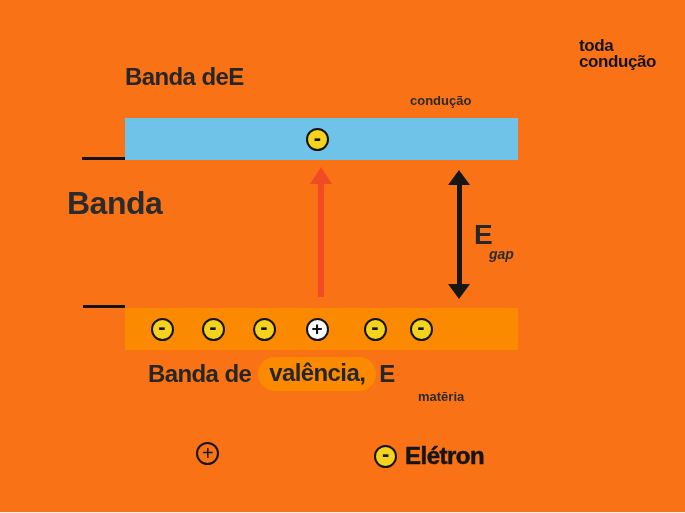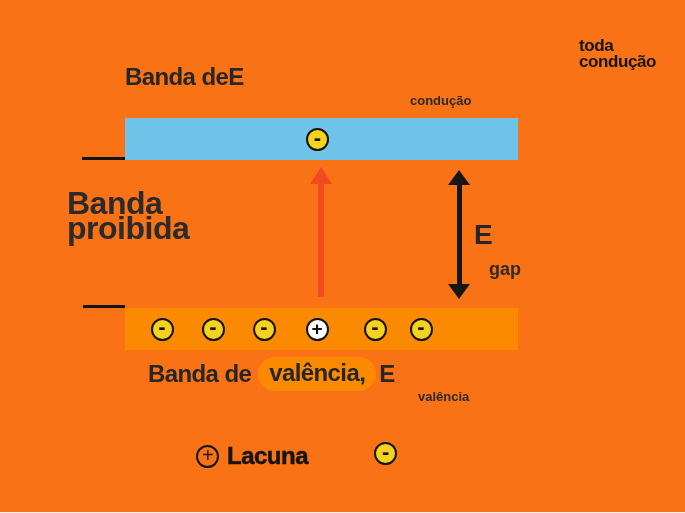--- a/index.html
+++ b/index.html
@@ -72,21 +72,21 @@
   .arrow .shaft{margin:-1px auto;}
   .arrow-red{left:310px;top:167px;}
   .arrow-red .head-up{border-bottom:17px solid #F04B23;}
   .arrow-red .shaft{width:6px;height:114px;background:#F04B23;}
   .arrow-black{left:448px;top:170px;}
   .arrow-black .head-up{border-bottom:15px solid #161616;}
   .arrow-black .shaft{width:5px;height:101px;background:#161616;}
   .arrow-black .head-down{border-top:15px solid #161616;}
   
   .egap-e{position:absolute;left:474px;top:219px;font-size:28px;font-weight:700;letter-spacing:-0.5px;color:#262626;}
-  .egap-sub{position:absolute;left:489px;top:259px;font-size:18px;font-weight:700;color:#2B2B2B;}
+  .egap-sub{position:absolute;left:489px;top:246px;font-size:14px;font-weight:700;color:#2B2B2B;font-style:italic;}
   .egap-value{position:absolute;left:510px;top:222px;font-size:25px;font-weight:700;letter-spacing:-0.5px;color:#262626;white-space:nowrap;}
   
   .legend-item{
     position:absolute;display:flex;align-items:center;
     font-size:24px;font-weight:700;letter-spacing:-0.5px;color:#151515;
   }
   .legend-item .pcircle{position:static;flex:0 0 auto;margin-right:8px;}
   .legend-hole{left:196px;top:442px;}
   .legend-electron{left:374px;top:442px;}
   .legend-label{-webkit-text-stroke:0.5px #151515;}
@@ -111,21 +111,20 @@
 
   <div class="band band-blue"></div>
   <div class="level-line line-conduction"></div>
 
   <div class="pcircle p-electron" style="left:306px;top:128px;">
     <span class="sym sym-minus">-</span>
   </div>
 
   <div class="forbidden">
     <div>Banda</div>
-    <div>proibida</div>
   </div>
 
   <div class="arrow arrow-red">
     <div class="head-up"></div>
     <div class="shaft"></div>
   </div>
 
   <div class="arrow arrow-black">
     <div class="head-up"></div>
     <div class="shaft"></div>
@@ -136,32 +135,32 @@
   <div class="egap-sub">gap</div>
 
   <div class="band band-orange"></div>
   <div class="level-line line-valence"></div>
 
   <div class="band-title title-valence">
     <span>Banda de</span>
     <span class="pill pill-orange">valência,</span>
     <span>E</span>
   </div>
-  <div class="sub sub-valence">valência</div>
+  <div class="sub sub-valence">matēria</div>
 
   <div class="legend-item legend-hole">
     <span class="pcircle p-outline">
       <span class="sym sym-plus">+</span>
     </span>
-    <span class="legend-label">Lacuna</span>
   </div>
   <div class="legend-item legend-electron">
     <span class="pcircle p-electron">
       <span class="sym sym-minus">-</span>
     </span>
+    <span class="legend-label">Elétron</span>
   </div>
 
 <div class="pcircle p-electron" style="left: 150.5px; top: 317.5px;">
       <span class="sym sym-minus">-</span>
     </div>
     <div class="pcircle p-electron" style="left: 201.5px; top: 317.5px;">
       <span class="sym sym-minus">-</span>
     </div>
     <div class="pcircle p-electron" style="left: 252.5px; top: 317.5px;">
       <span class="sym sym-minus">-</span>

